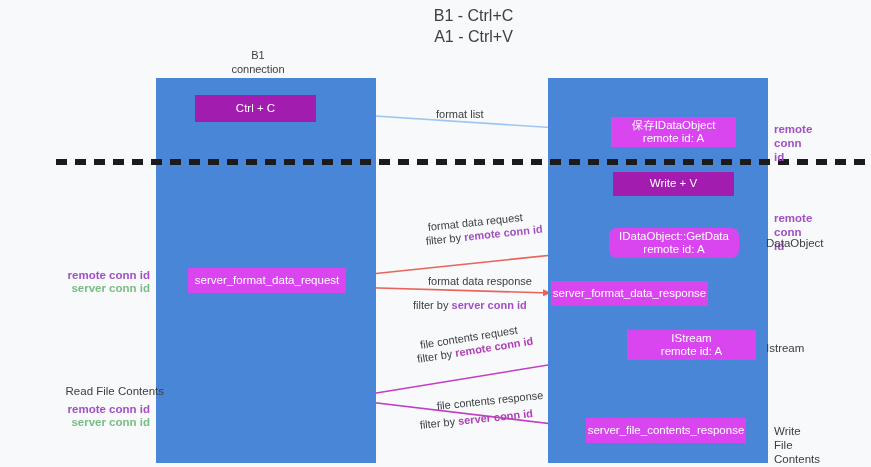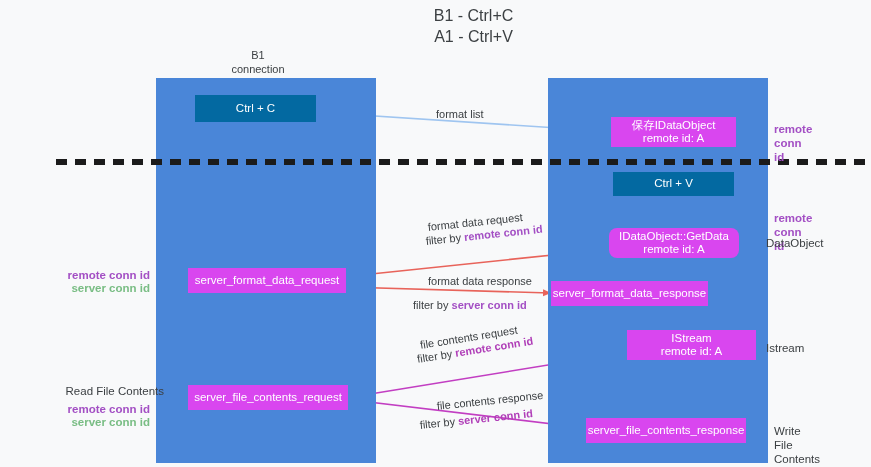--- a/index.html
+++ b/index.html
@@ -26,21 +26,21 @@
     position:absolute;text-align:center;font-size:11px;color:#3c4043;
     line-height:14px;z-index:6;white-space:pre-line;
   }
 
   .box{
     position:absolute;z-index:4;display:flex;align-items:center;
     justify-content:center;text-align:center;color:#ffffff;
     font-size:11.5px;line-height:13.5px;white-space:pre-line;
     box-sizing:border-box;padding:2px 4px;
   }
-  .box.green{background:#0369a1;}
+  .box.green{background:#a21caf;}
   .box.orange{background:#d946ef;}
 
   .note{position:absolute;z-index:6;font-size:11.5px;line-height:14px;color:#3c4043;white-space:pre-line;}
   .note.purple{color:#a34fc4;font-weight:bold;}
   .note.green{color:#79bd84;font-weight:bold;}
   .note.plain{color:#3c4043;}
   .note.right{text-align:left;}
   .note.ralign{text-align:right;}
 
   .alabel{
@@ -95,33 +95,32 @@
     <line x1="590" y1="352" x2="320" y2="396" stroke="#c23ec2" stroke-width="1.6" marker-end="url(#ah-magenta)"></line>
 
     <line x1="314" y1="400" x2="548" y2="428" stroke="#c23ec2" stroke-width="1.6" marker-end="url(#ah-magenta)"></line>
   </svg>
 
   <div class="box green" style="left:157px;top:95px;width:121px;height:27px;">Ctrl + C</div>
 
   <div class="box orange" style="left:573px;top:117px;width:125px;height:30px;">保存IDataObject
 remote id: A</div>
 
-  <div class="box green" style="left:575px;top:172px;width:121px;height:24px;">Ctrl + V</div>
+  <div class="box green" style="left:575px;top:172px;width:121px;height:24px;">Write + V</div>
 
   <div class="box orange" style="left:571px;top:228px;width:130px;height:30px;border-radius:8px;">IDataObject::GetData
 remote id: A</div>
 
   <div class="box orange" style="left:513px;top:281px;width:157px;height:25px;">server_format_data_response</div>
 
   <div class="box orange" style="left:150px;top:268px;width:158px;height:25px;">server_format_data_request</div>
 
   <div class="box orange" style="left:589px;top:330px;width:129px;height:30px;">IStream
 remote id: A</div>
 
-  <div class="box orange" style="left:150px;top:385px;width:160px;height:25px;">server_file_contents_request</div>
 
   <div class="box orange" style="left:548px;top:418px;width:160px;height:25px;">server_file_contents_response</div>
 
   <svg class="layer front" viewBox="0 0 871 467">
     <line x1="18" y1="162" x2="866" y2="162" stroke="#1b1b1b" stroke-width="6" stroke-dasharray="11 8" stroke-linecap="butt"></line>
   </svg>
 
   <div class="note purple right" style="left:736px;top:122px;">remote conn id</div>
 
   <div class="note purple right" style="left:736px;top:211px;">remote conn id</div>

